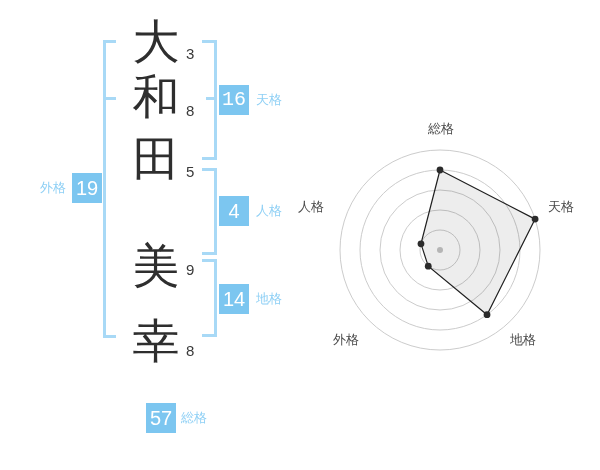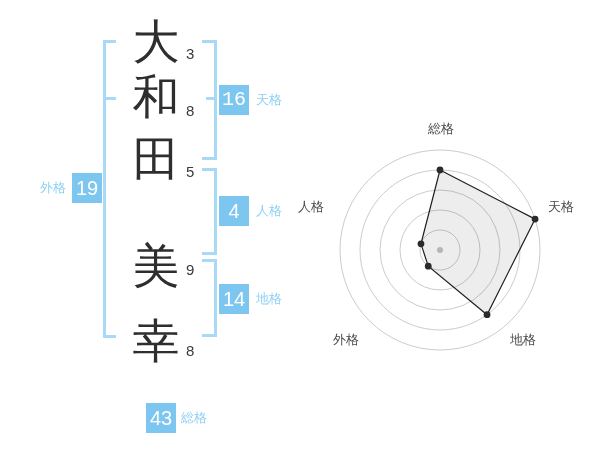--- a/index.html
+++ b/index.html
@@ -89,21 +89,21 @@
 
 <div class="badge" style="left:219px;top:196px;">4</div>
 <div class="badge-label" style="left:256px;top:196px;">人格</div>
 
 <div class="badge" style="left:219px;top:284px;">14</div>
 <div class="badge-label" style="left:256px;top:284px;">地格</div>
 
 <div class="badge" style="left:72px;top:173px;">19</div>
 <div class="badge-label" style="left:30px;top:173px;width:36px;text-align:right;">外格</div>
 
-<div class="badge" style="left:146px;top:403px;">43</div>
+<div class="badge" style="left:146px;top:403px;">57</div>
 <div class="badge-label" style="left:181px;top:403px;">総格</div>
 
 <svg id="radar-svg" xmlns="http://www.w3.org/2000/svg" viewBox="0 0 600 470">
     <circle cx="440" cy="250" r="20" fill="none" stroke="#cccccc" stroke-width="1"></circle>
     <circle cx="440" cy="250" r="40" fill="none" stroke="#cccccc" stroke-width="1"></circle>
     <circle cx="440" cy="250" r="60" fill="none" stroke="#cccccc" stroke-width="1"></circle>
     <circle cx="440" cy="250" r="80" fill="none" stroke="#cccccc" stroke-width="1"></circle>
     <circle cx="440" cy="250" r="100" fill="none" stroke="#cccccc" stroke-width="1"></circle>
     <polygon points="440,170 535.1056516295154,219.09830056250527 487.02282018339787,314.7213595499958 428.2442949541505,266.1803398874989 420.9788696740969,243.81966011250105" fill="rgba(0,0,0,0.07)" stroke="#1f1f1f" stroke-width="1.2"></polygon>
     <circle cx="440" cy="170" r="3.4" fill="#2b2b2b"></circle>

